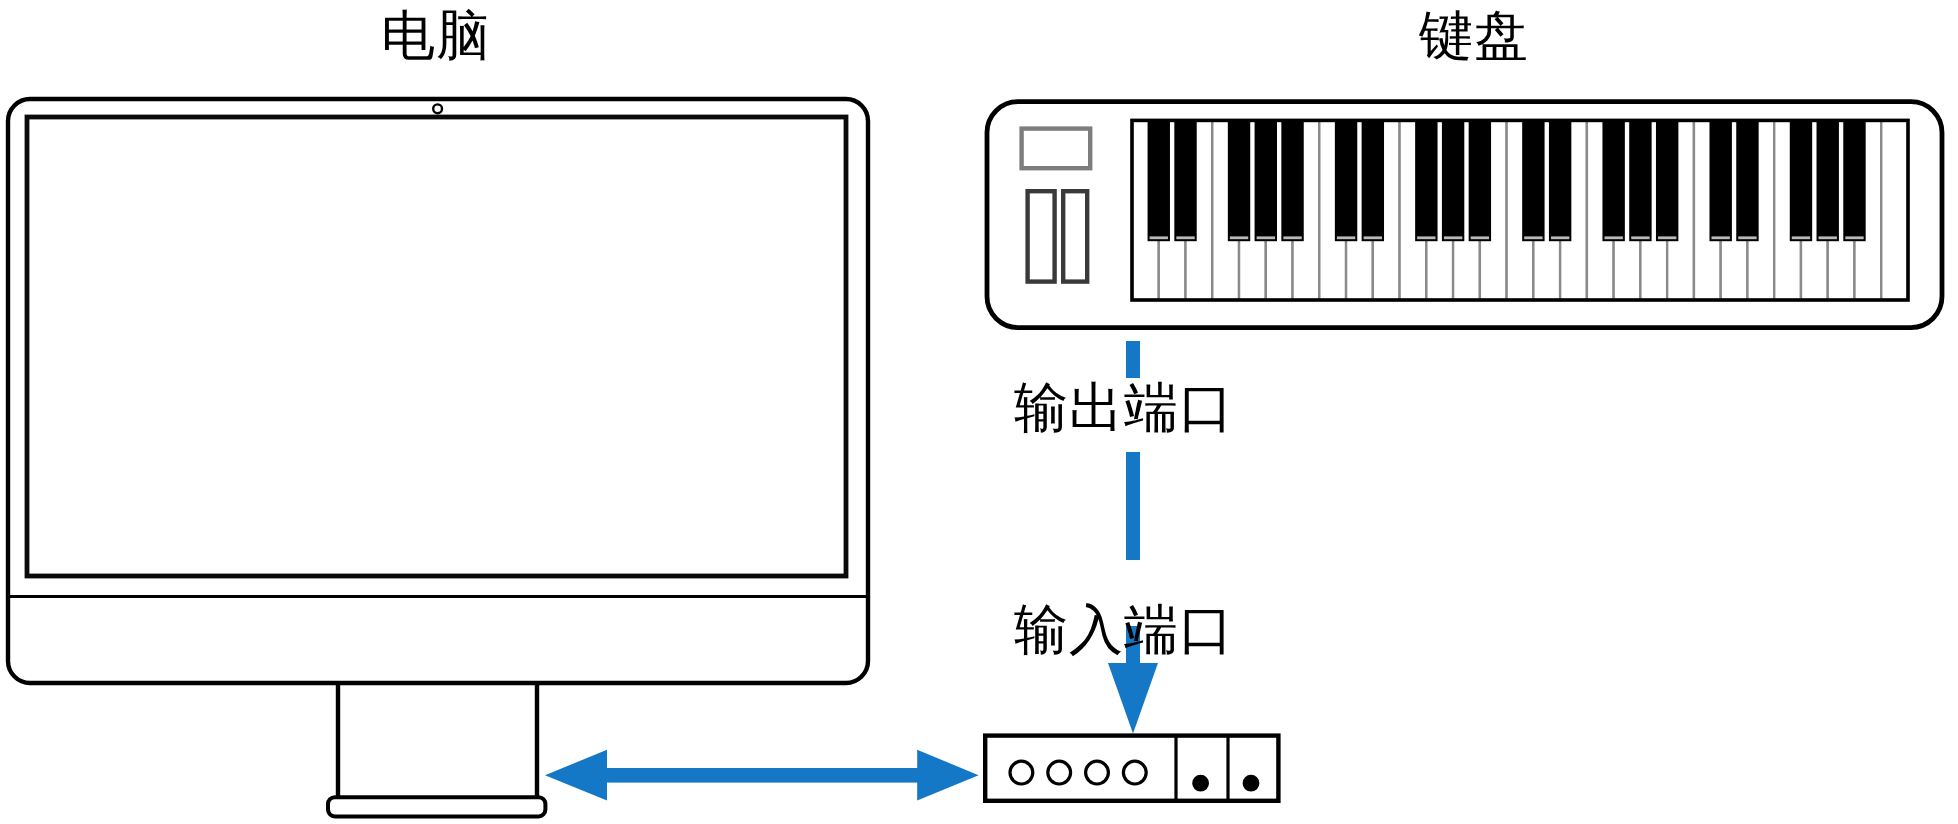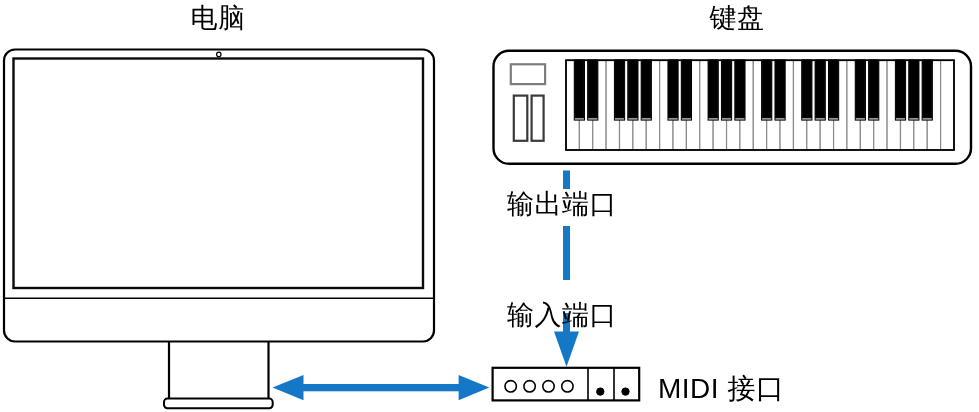--- a/index.html
+++ b/index.html
@@ -145,14 +145,13 @@
           <circle cx="600.3" cy="391.6" r="3.7" fill="#000"></circle>
           <circle cx="625.5" cy="391.6" r="3.7" fill="#000"></circle>
         </g>
     </g>
   </svg>
 
   <div class="diagram-label" id="lbl-computer">电脑</div>
   <div class="diagram-label" id="lbl-keyboard">键盘</div>
   <div class="diagram-label" id="lbl-output">输出端口</div>
   <div class="diagram-label" id="lbl-input">输入端口</div>
-  <div class="diagram-label" id="lbl-midi">MIDI 接口</div>
 </div>
 
 </body></html>

